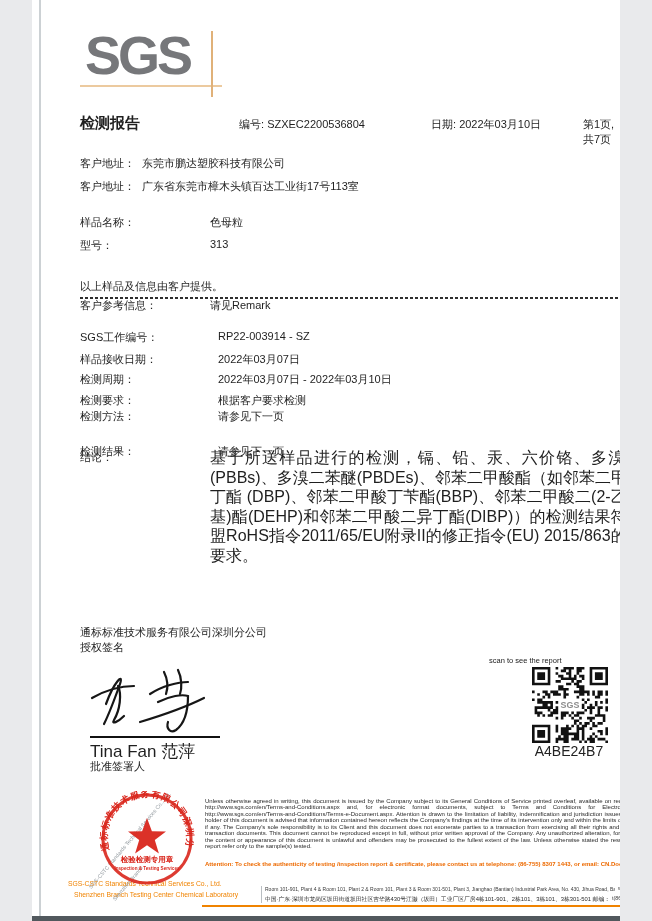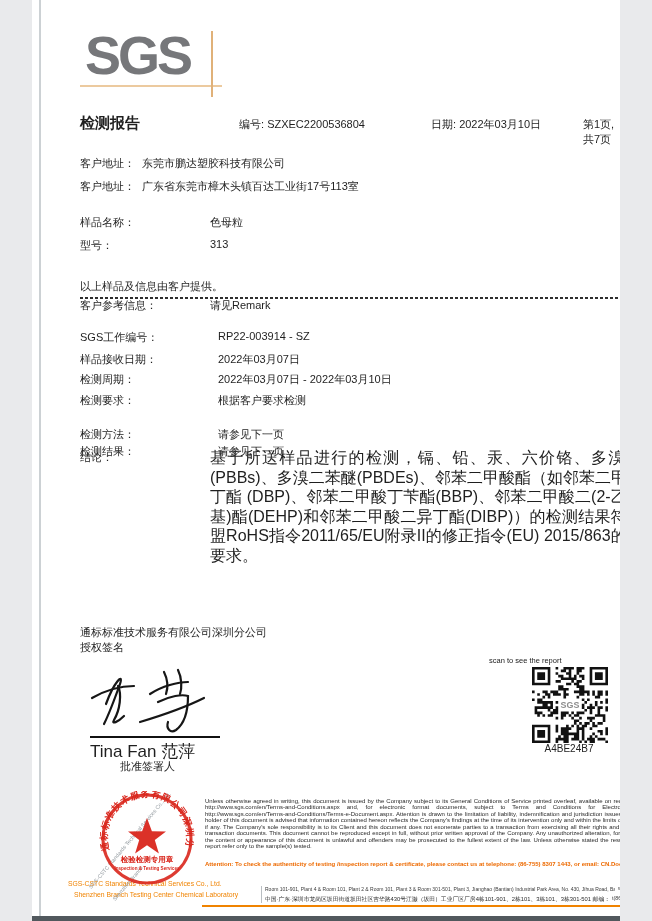--- a/index.html
+++ b/index.html
@@ -36,36 +36,36 @@
   .smp-row1{top:215px;} .smp-row2{top:238px;} .smp-row3{top:260px;margin-top:38px;}
   .smp-lbl{left:48px;} .smp-val{left:178px;}
   .smp-note{left:48px; top:279px; font-size:11px;}
 
   .dashline{left:48px; top:297px; width:574px; height:2px;
     background:repeating-linear-gradient(90deg,#2e2e2e 0 3px,transparent 3px 5px);}
 
   
   .wk-lbl{left:48px;} .wk-val{left:178px;padding-left:8px;}
   .wk-r1{top:330px;} .wk-r2{top:352px;} .wk-r3{top:372px;}
-  .wk-r4{top:393px;} .wk-r5{top:409px;margin-top:18px;} .wk-r6{top:430px;margin-top:14px;}
+  .wk-r4{top:393px;} .wk-r5{top:409px;} .wk-r6{top:430px;margin-top:14px;}
   .concl-lbl{left:48px; top:450px;}
   .concl-txt{left:178px; top:448px; width:449px; font-size:16px; line-height:19.6px; text-align:justify;}
 
   
   .sig-company{left:48px; top:625px; font-size:11px;}
   .sig-auth{left:48px; top:640px; font-size:11px;}
   .sig-svg{left:52px; top:658px;}
   .sig-line{left:58px; top:736px; width:130px; height:2px; background:#111;}
   .sig-name{left:58px; top:740px; font-size:17px;}
-  .sig-title{left:58px; top:759px; font-size:11px;margin-left:30px;}
+  .sig-title{left:58px; top:759px; font-size:11px;}
 
   
   .qr-caption{left:457px; top:656px; width:160px; text-align:left; font-size:7.5px; color:#222;}
   .qr-box{left:500px; top:667px;}
-  .qr-code-text{left:457px; top:743px; width:160px; text-align:center; font-size:10px; color:#222;}
+  .qr-code-text{left:457px; top:743px; width:160px; text-align:center; font-size:14px; color:#222;}
 
   
   .foot-company1{left:36px; top:880px; font-size:6.8px; color:#f08300; white-space:nowrap;}
   .foot-company2{left:42px; top:891px; font-size:6.8px; color:#f08300; white-space:nowrap;}
   .stamp-svg{left:67px; top:791px;}
   .wm{font-size:5.5px; color:#949ba0; white-space:nowrap; transform:rotate(-50deg); transform-origin:left bottom;}
   .wm1{left:60px; top:884px;}
   .wm2{left:84px; top:896px;}
 
   .disclaimer{left:173px; top:798px; width:473px; font-size:6px; line-height:6.45px;

